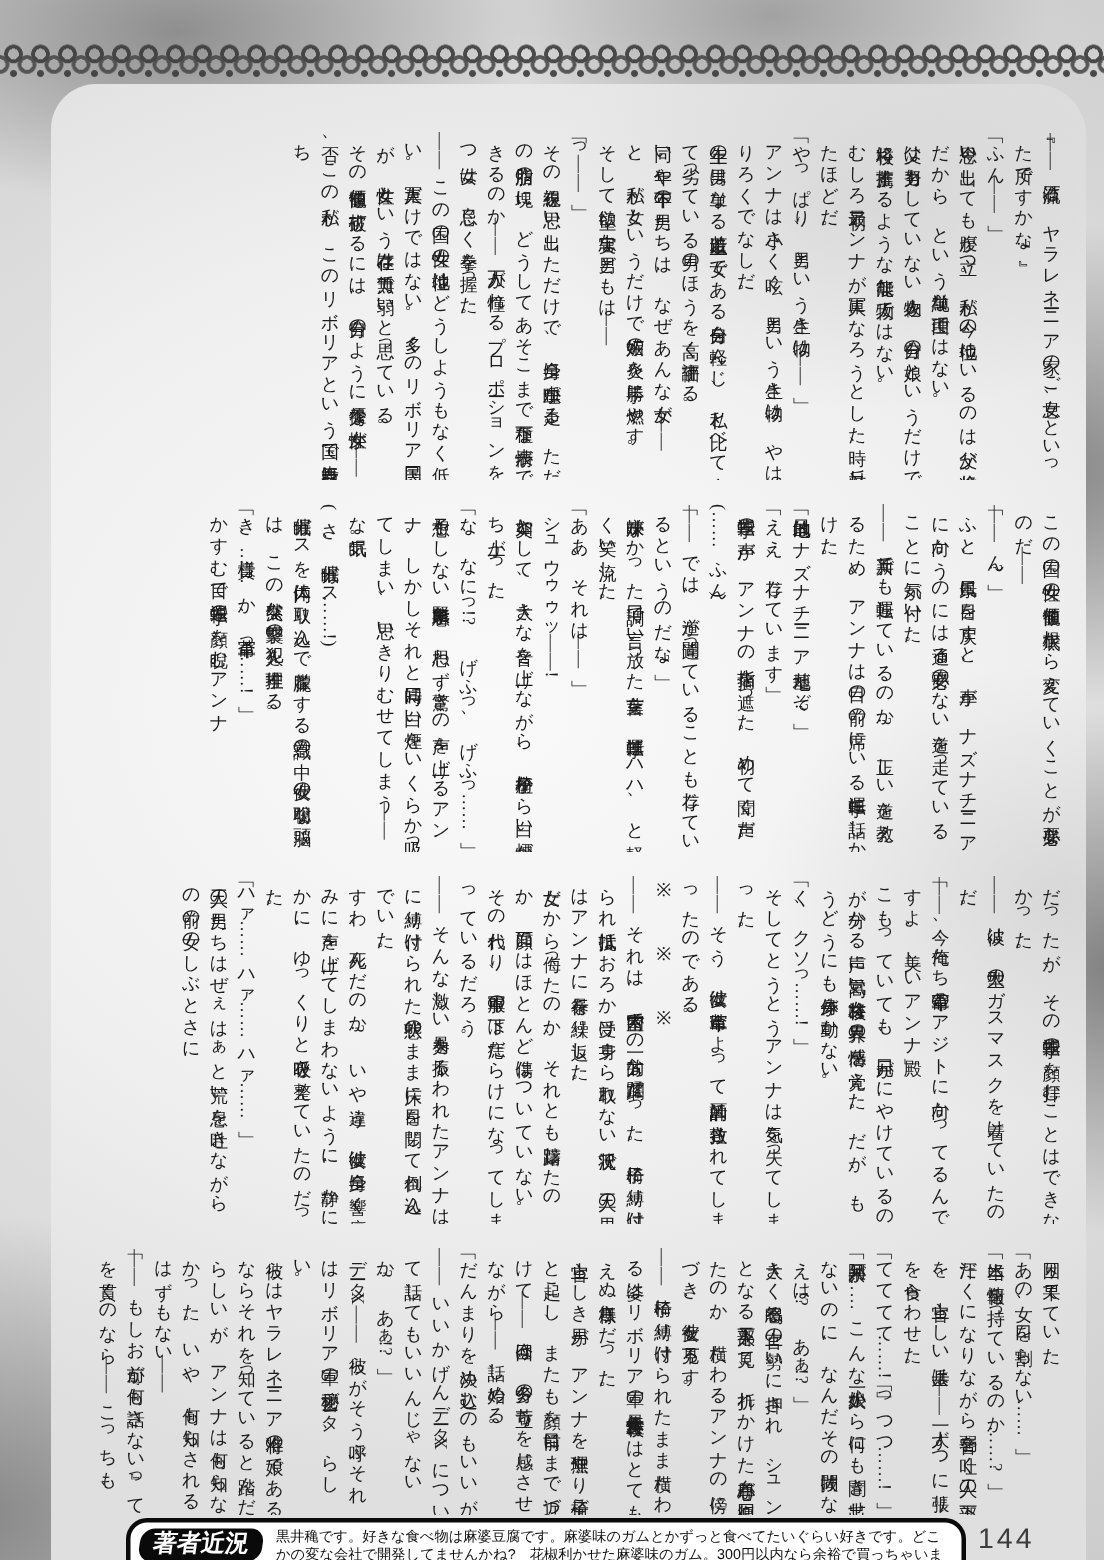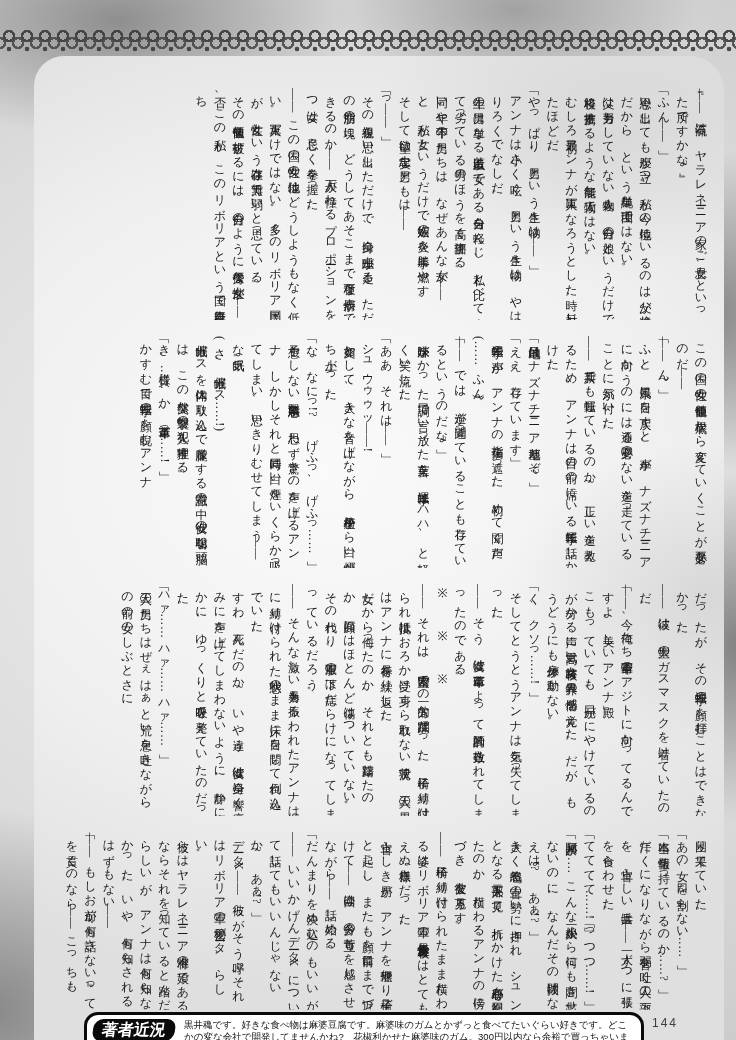--- a/index.html
+++ b/index.html
@@ -41,21 +41,21 @@
     color:#1b1b1b;overflow:hidden;
   }
   .band p{margin:0;padding:0;}
   #band1{top:88px;height:232px;}
   #band2{top:336px;height:232px;}
   #band3{top:584px;height:232px;}
   #band4{top:832px;height:178px;}
   .page-num{
     position:absolute;left:652px;top:1016px;
     font-family:"Liberation Sans",sans-serif;
-    font-size:12px;letter-spacing:2px;color:#3d3d3d;
+    font-size:19px;letter-spacing:2px;color:#3d3d3d;
   }
   .author-bar{
     position:absolute;left:84px;top:1012px;width:560px;height:46px;
     background:#ffffff;border:3px solid #0a0a0a;border-radius:14px;
     box-sizing:border-box;display:flex;align-items:flex-start;gap:9px;
     padding:3px 8px 3px 6px;
   }
   .author-label{
     background:#0a0a0a;color:#ffffff;border-radius:9px;
     font-family:"Liberation Sans",sans-serif;font-weight:bold;

